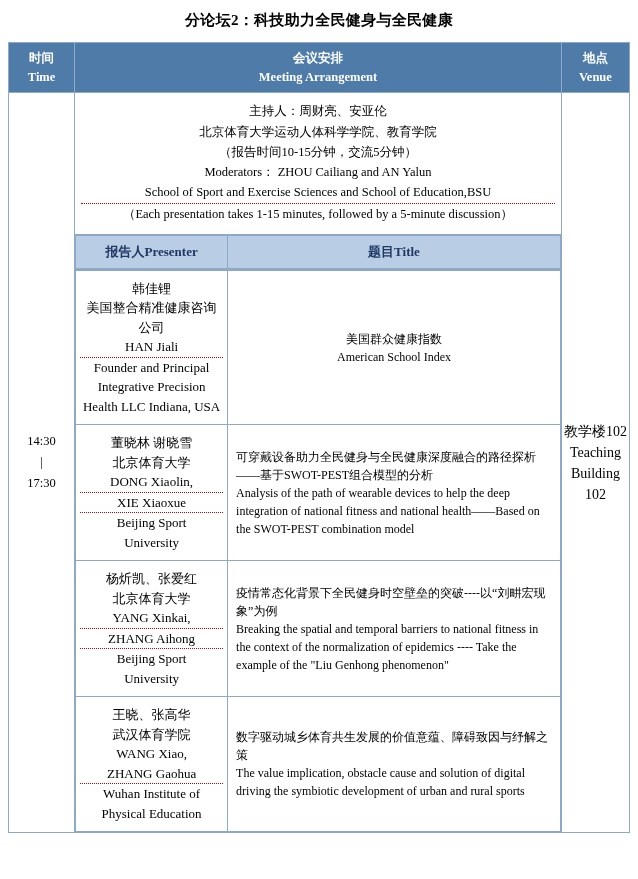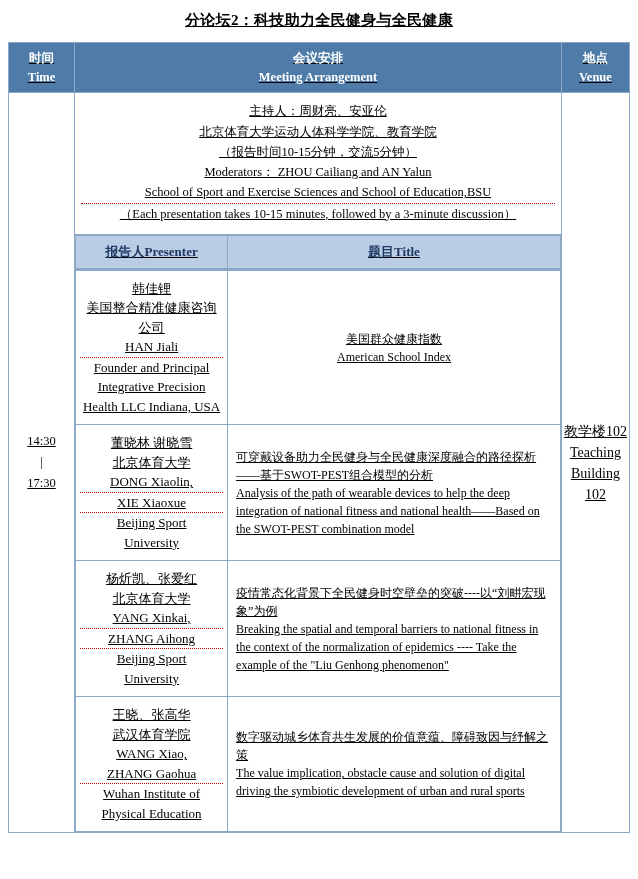--- a/index.html
+++ b/index.html
@@ -12,21 +12,20 @@
     height: 879px;
     font-family: "Liberation Serif", serif;
     color: #000000;
     overflow: hidden;
   }
   .page {
     position: relative;
     width: 638px;
     height: 629px;
     box-sizing: border-box;
-    text-decoration: underline;
   }
   
   .title-block {
     padding: 10px 8px 6px 8px;
     text-align: center;
   }
   .title-cn {
     font-size: 15px;
     font-weight: bold;
     line-height: 1.45;
@@ -154,21 +153,21 @@
           <div>14:30</div>
           <div>|</div>
           <div>17:30</div>
         </td>
         <td class="mod-cell">
           <div>主持人：周财亮、安亚伦</div>
           <div>北京体育大学运动人体科学学院、教育学院</div>
           <div>（报告时间10-15分钟，交流5分钟）</div>
           <div>Moderators：  ZHOU Cailiang and AN Yalun</div>
           <div class="spell">School of Sport and Exercise Sciences and School of Education,BSU</div>
-          <div>（Each presentation takes 10-15 minutes, followed by a 3-minute discussion）</div>
+          <div>（Each presentation takes 1-15 minutes, followed by a 5-minute discussion）</div>
         </td>
         <td class="venue-cell" rowspan="3">
           <div>教学楼102</div>
           <div>Teaching</div>
           <div>Building</div>
           <div>102</div>
         </td>
       </tr>
 
       <tr>

